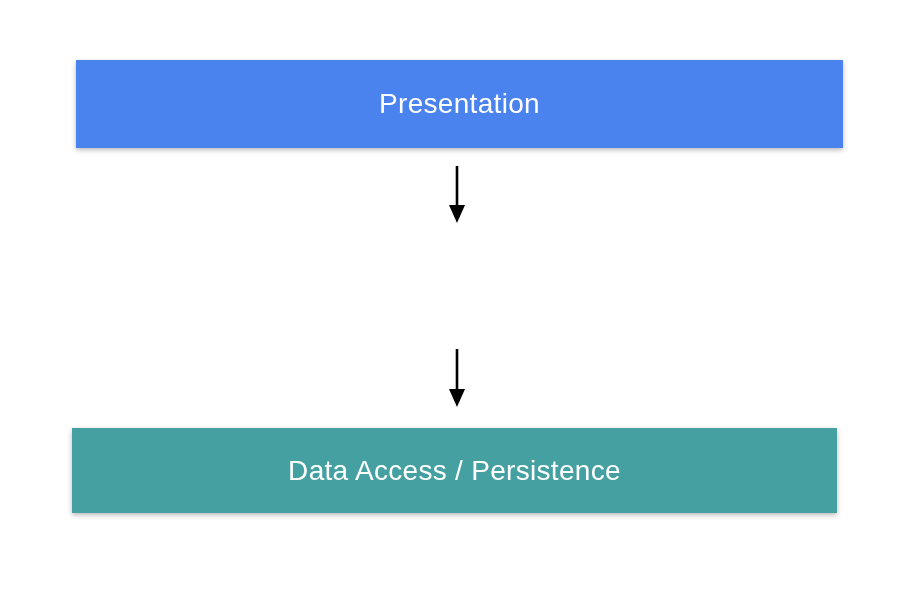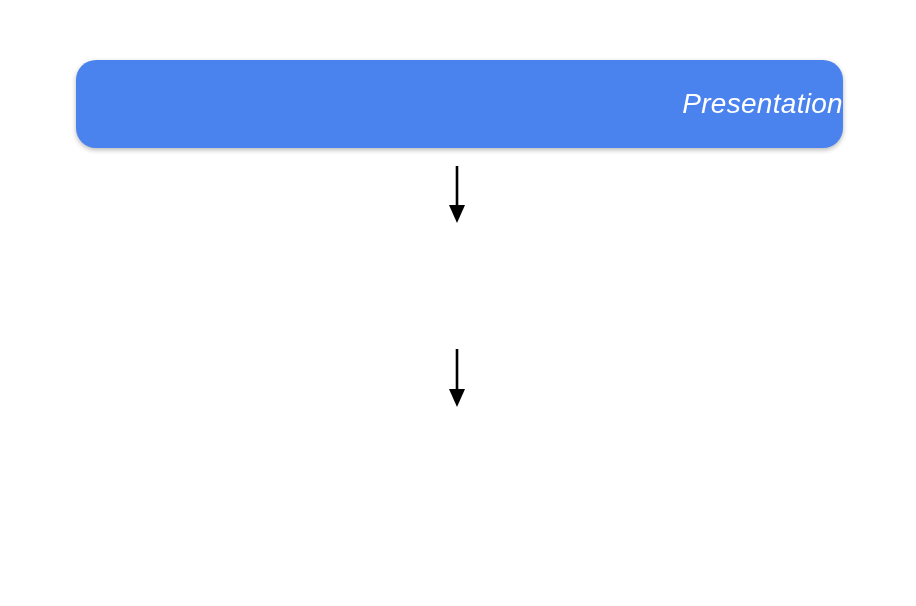--- a/index.html
+++ b/index.html
@@ -9,26 +9,25 @@
   .canvas {
     position: relative;
     width: 916px;
     height: 606px;
     background: #ffffff;
     font-family: "Liberation Sans", sans-serif;
     overflow: hidden;
   }
   .layer-box {
     position: absolute;
-    border-radius: 20px;
+    border-radius: 0;
     display: flex;
     align-items: center;
-    justify-content: flex-end;
+    justify-content: center;
     box-shadow: 0 2px 5px rgba(0,0,0,0.28);
-    font-style: italic;
   }
   .layer-label {
     font-size: 28px;
     font-weight: 400;
     letter-spacing: 0.3px;
     white-space: nowrap;
   }
   .box-presentation { left: 76px; top: 60px;  width: 767px; height: 88px; }
   .box-business     { left: 78px; top: 242px; width: 767px; height: 90px; }
   .box-data         { left: 72px; top: 428px; width: 765px; height: 85px; }
@@ -52,14 +51,17 @@
     <line x1="9" y1="0" x2="9" y2="41" stroke-width="2.6" stroke="#000000"></line>
     <polygon points="1,39 17,39 9,57" fill="#000000"></polygon>
   </svg>
 
 
   <svg class="arrow arrow-2" width="18" height="58" viewBox="0 0 18 58">
     <line x1="9" y1="0" x2="9" y2="42" stroke-width="2.6" stroke="#000000"></line>
     <polygon points="1,40 17,40 9,58" fill="#000000"></polygon>
   </svg>
 
+  <div class="layer-box box-data" style="background: rgb(69, 160, 161);">
+    <span class="layer-label" style="color: rgb(255, 255, 255);">Data Access / Persistence</span>
+  </div>
 
 </div>
 
 </body></html>

